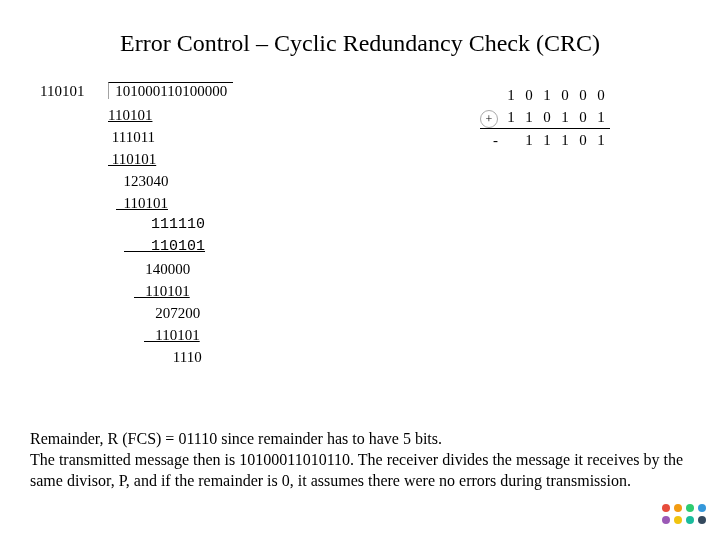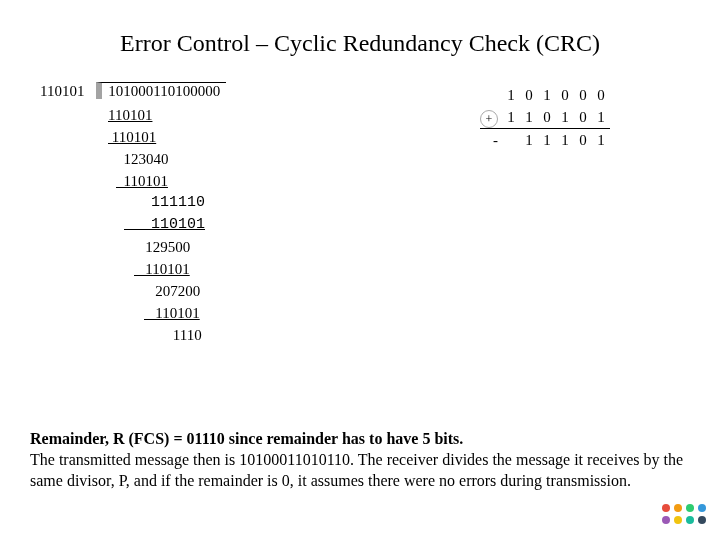--- a/index.html
+++ b/index.html
@@ -38,24 +38,24 @@
   .division .divisor {
     display: inline-block;
     vertical-align: top;
   }
   .division .bar {
     display: inline-block;
     vertical-align: top;
     position: relative;
   }
   .division .bar .dividend {
-    border-left: 6px solid #a3a3a3;
+    border-left: 1px solid #a3a3a3;
     border-top: 1px solid #000;
     padding: 0 6px 0 6px;
-    margin-left: 8px;
+    margin-left: 20px;
   }
   .steps {
     margin-left: 50px;
     margin-top: 2px;
   }
   .steps div {
     white-space: pre;
   }
   .indent0 { padding-left: 18px; }
   .indent1 { padding-left: 26px; }
@@ -101,21 +101,21 @@
   }
 
   .remark {
     position: absolute;
     top: 428px;
     left: 30px;
     right: 30px;
     font-size: 16px;
     line-height: 21px;
   }
-  .remark .bold { font-weight: bold; }
+  .remark .bold { font-weight: normal; }
 
   .dots {
     position: absolute;
     right: 14px;
     bottom: 12px;
   }
   .dots div {
     display: flex;
     gap: 4px;
     margin-bottom: 4px;
@@ -134,26 +134,27 @@
 
   <div class="title">Error Control – Cyclic Redundancy Check (CRC)</div>
 
   <div class="division">
     <span class="divisor">110101</span>
     <span class="bar">
       <span class="dividend">101000110100000</span>
     </span>
     <div class="steps" id="division-steps">
         <div class="indent0 underline">110101</div>
+        <div class="indent0"> 111011</div>
         <div class="indent0 underline"> 110101</div>
         <div class="indent1">  123040</div>
         <div class="indent1 underline">  110101</div>
         <div class="indent2">   111110</div>
         <div class="indent2 underline">   110101</div>
-        <div class="indent3">   129500</div>
+        <div class="indent3">   140000</div>
         <div class="indent3 underline">   110101</div>
         <div class="indent4">   207200</div>
         <div class="indent4 underline">   110101</div>
         <div class="indent5">     1110</div>
       </div>
   </div>
 
   <div class="plusblock">
     <table>
       <tbody>

